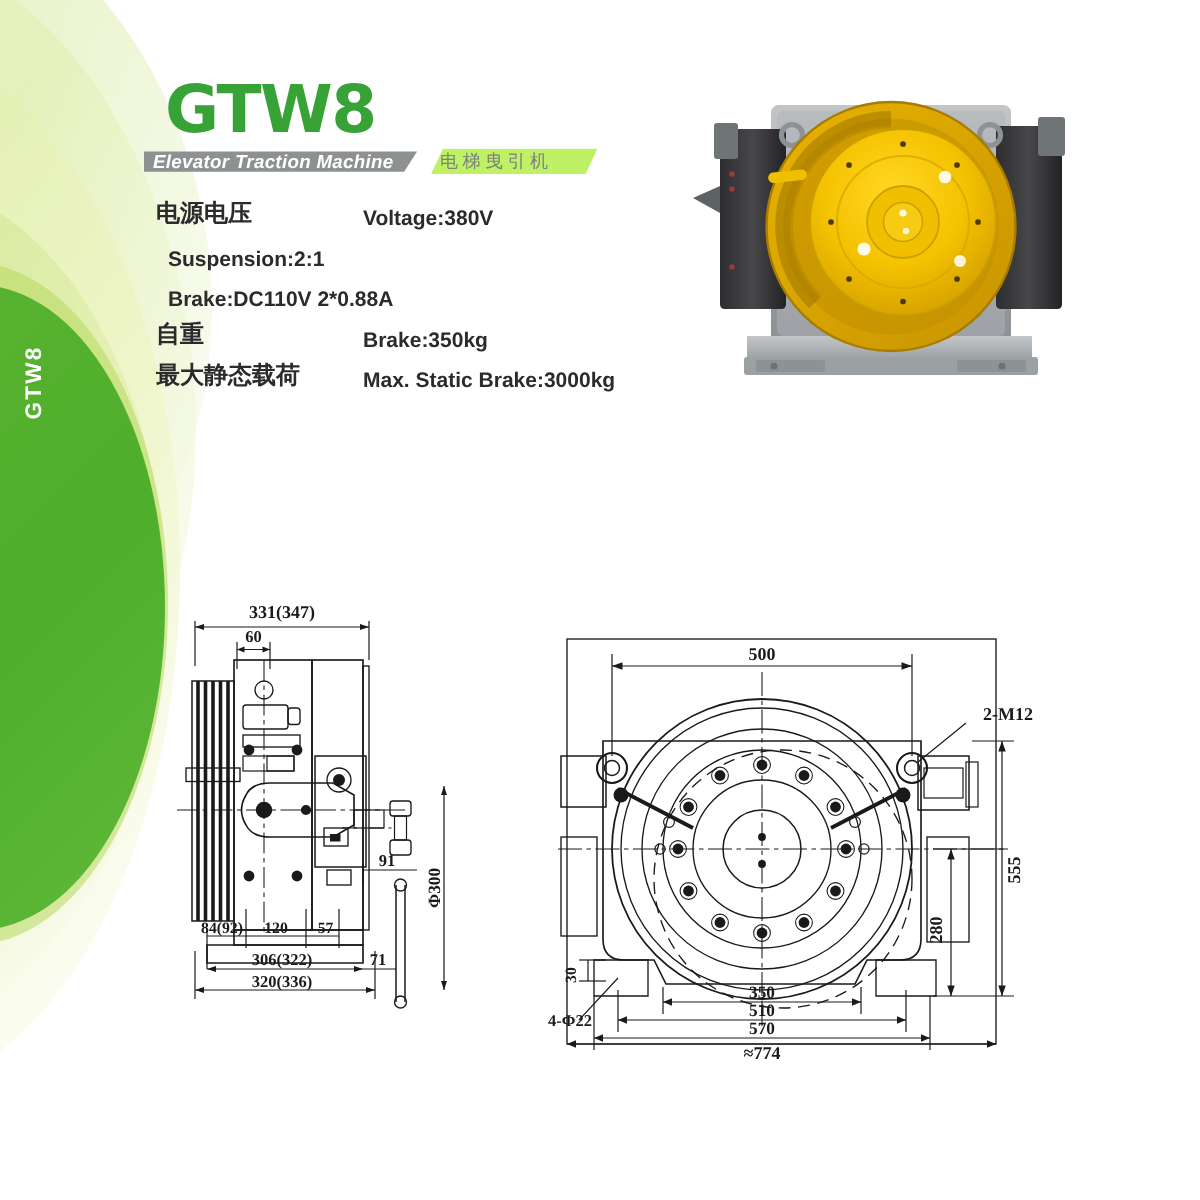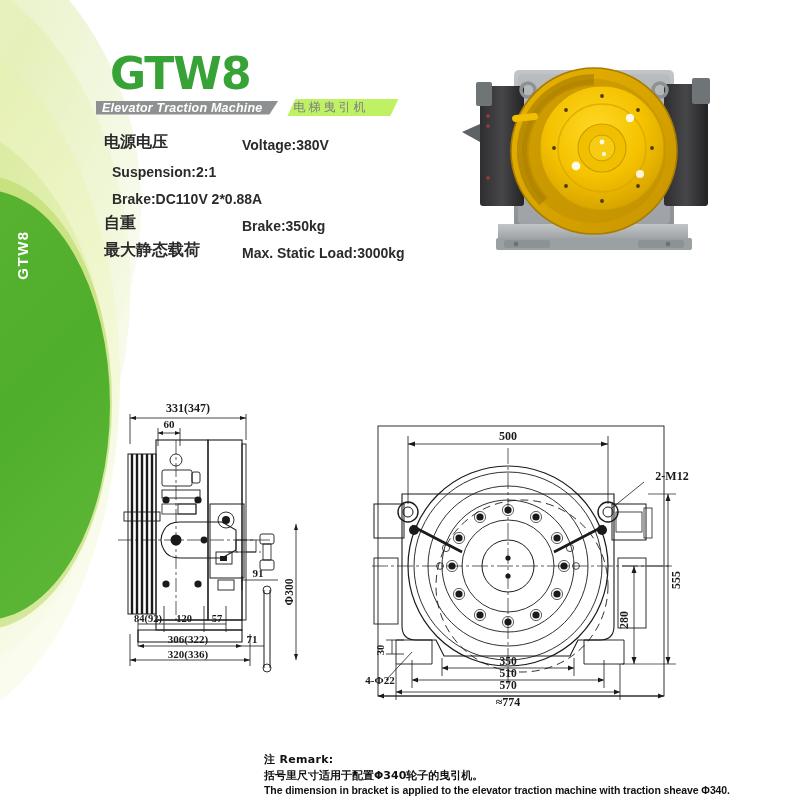--- a/index.html
+++ b/index.html
@@ -125,21 +125,21 @@
     </div>
     <div class="spec-row">
       <div class="spec-en">Brake:DC110V 2*0.88A</div>
     </div>
     <div class="spec-row">
       <div class="spec-cn">自重</div>
       <div class="spec-en">Brake:350kg</div>
     </div>
     <div class="spec-row">
       <div class="spec-cn tight">最大静态载荷</div>
-      <div class="spec-en">Max. Static Load:3000kg</div>
+      <div class="spec-en">Max. Static Brake:3000kg</div>
     </div>
   </div>
 
   <div class="photo">
     <svg width="282" height="212" viewBox="0 0 282 212">
       <defs>
         <radialGradient id="gSheave" cx="45%" cy="35%" r="70%">
           <stop offset="0%" stop-color="#ffd824"></stop>
           <stop offset="55%" stop-color="#f4c200"></stop>
           <stop offset="100%" stop-color="#d39f00"></stop>
@@ -455,19 +455,14 @@
       <text class="dim" x="308" y="172" font-size="12" text-anchor="middle" transform="rotate(-90 308 172)">555</text>
       <text class="dim" x="256" y="212" font-size="12" text-anchor="middle" transform="rotate(-90 256 212)">280</text>
       <text class="dim" x="12" y="242" font-size="10.5" text-anchor="middle" transform="rotate(-90 12 242)">30</text>
       <text class="dim" x="136" y="257" font-size="11.5" text-anchor="middle">350</text>
       <text class="dim" x="136" y="269" font-size="11.5" text-anchor="middle">510</text>
       <text class="dim" x="136" y="281" font-size="11.5" text-anchor="middle">570</text>
       <text class="dim" x="136" y="298" font-size="12" text-anchor="middle">≈774</text>
     </svg>
   </div>
 
-  <div class="remark">
-    <div class="r-title">注  Remark:</div>
-    <div class="r-cn">括号里尺寸适用于配置Φ340轮子的曳引机。</div>
-    <div class="r-en">The dimension in bracket is applied to the elevator traction machine with traction sheave  Φ340.</div>
-  </div>
 
 </div>
 
 </body></html>

